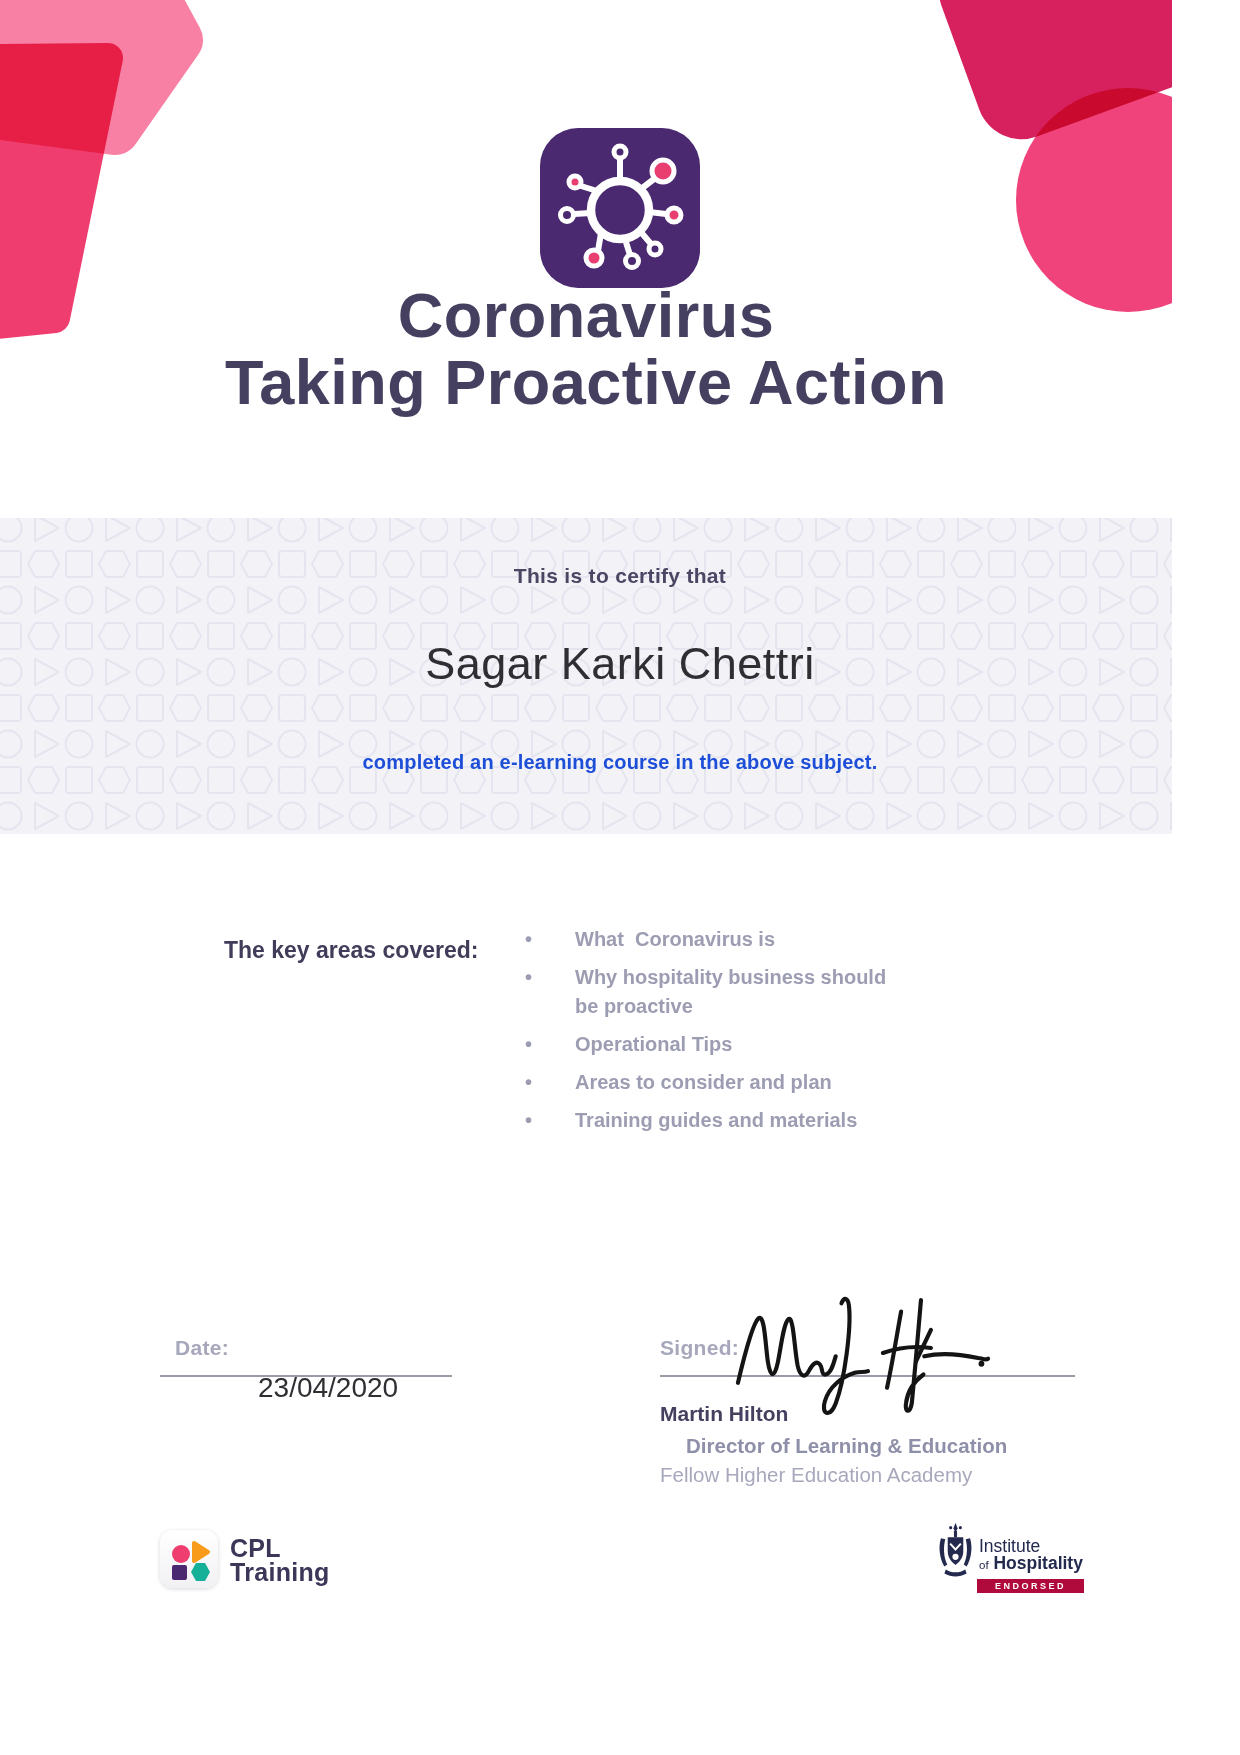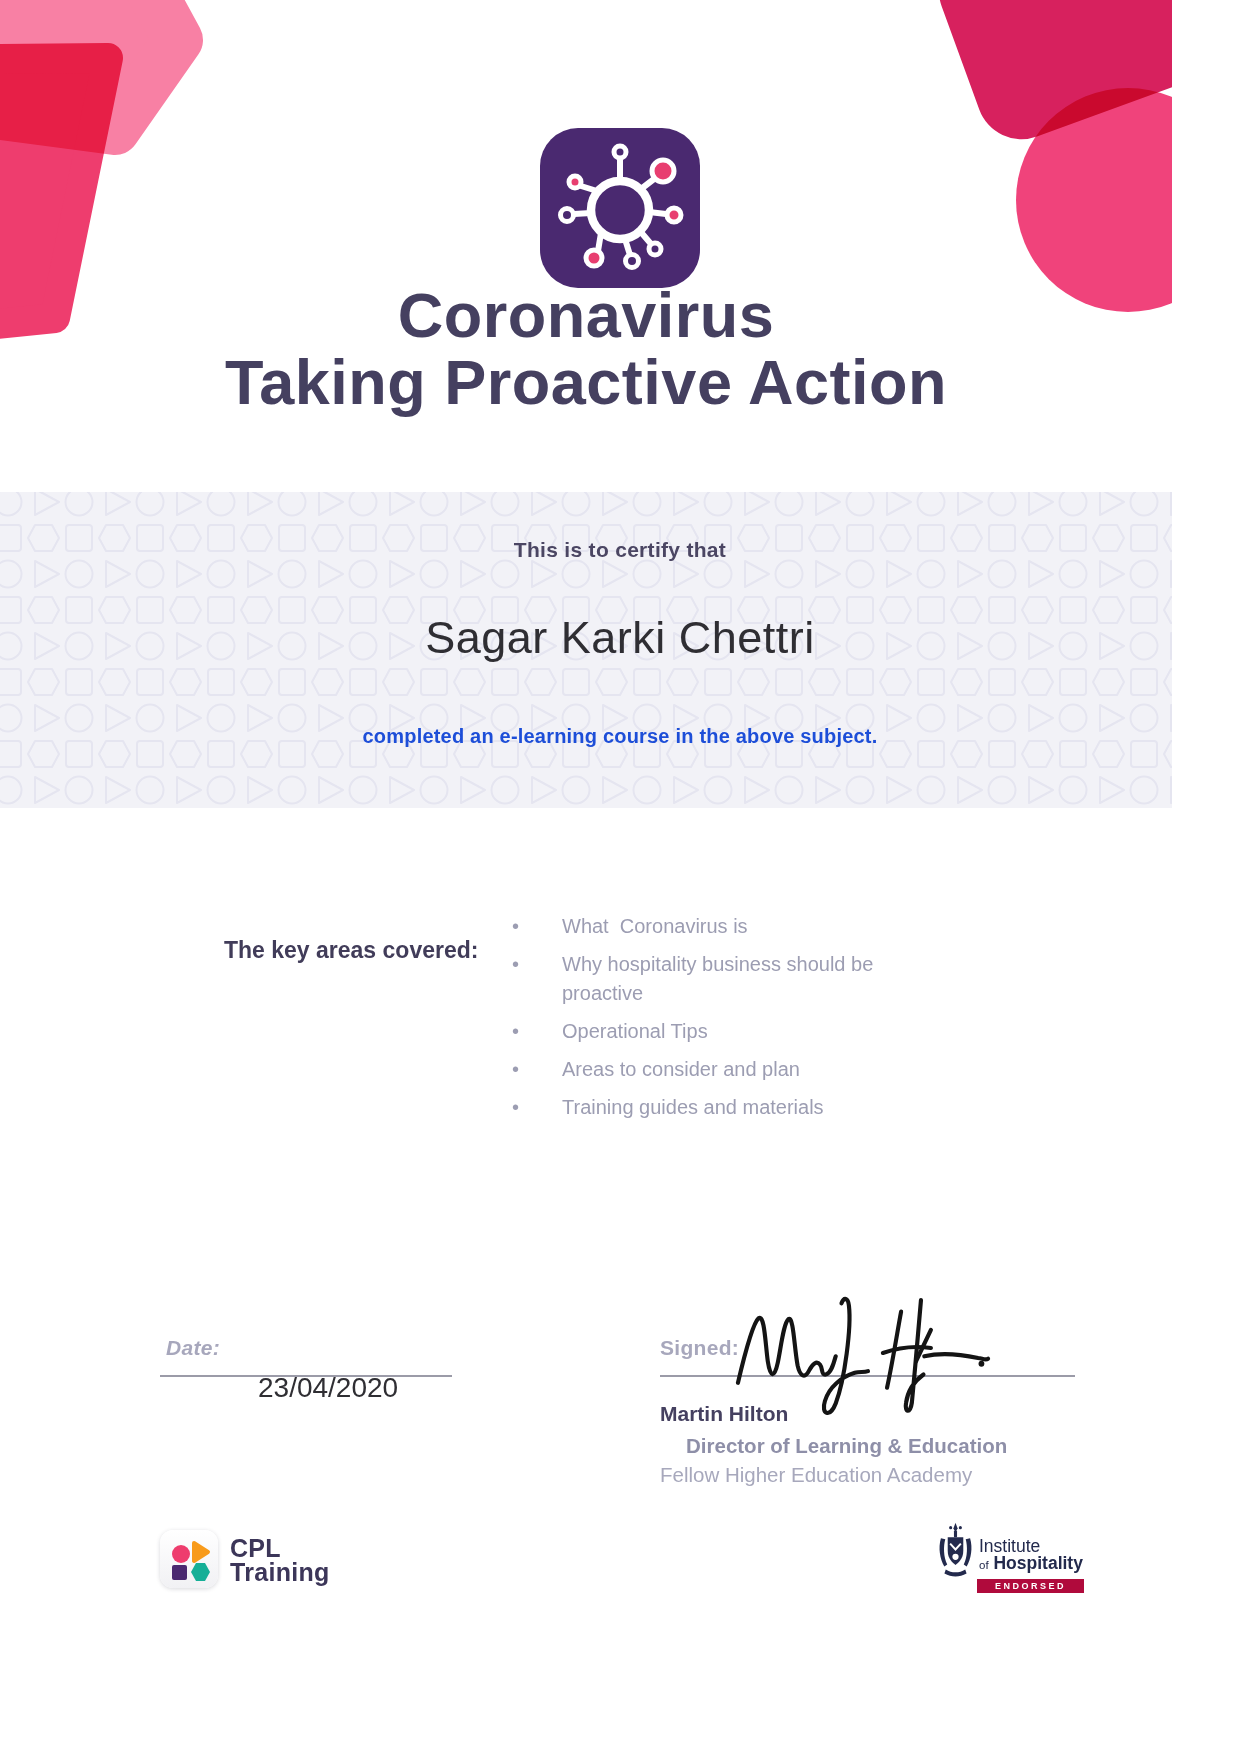--- a/index.html
+++ b/index.html
@@ -14,37 +14,37 @@
   .mult{mix-blend-mode:multiply;}
 
   
   .app-logo{position:absolute;left:540px;top:128px;width:160px;height:160px;}
 
   
   .title{position:absolute;left:0;top:282px;width:100%;text-align:center;
          color:#454060;font-weight:800;font-size:63px;line-height:67px;letter-spacing:.5px;}
 
   
-  .band{position:absolute;left:0;top:492px;width:1240px;height:316px;background:#F2F2F7;}
+  .band{position:absolute;left:0;top:518px;width:1240px;height:316px;background:#F2F2F7;}
   .band-pattern{position:absolute;left:0;top:0;}
   .band-text{position:absolute;left:0;width:100%;text-align:center;}
   .certify-intro{top:46px;font-size:21px;font-weight:700;color:#4B4663;letter-spacing:.3px;}
   .recipient{top:120px;font-size:45px;font-weight:300;color:#2F2E33;letter-spacing:.5px;}
   .completion{top:233px;font-size:20px;font-weight:600;color:#1d4ed8;letter-spacing:.2px;}
 
   
   .key-label{position:absolute;left:224px;top:916px;font-size:23px;font-weight:700;color:#413C59;margin-top:21px;}
-  .key-list{position:absolute;left:500px;top:912px;width:392px;margin:0;padding:0;list-style:none;}
+  .key-list{position:absolute;left:500px;top:912px;width:392px;margin:13px;padding:0;list-style:none;font-weight:bold;}
   .key-list li{position:relative;padding-left:62px;margin:0 0 9px 0;line-height:29px;
                font-size:20px;color:#9C9DB2;white-space:pre-wrap;}
   .key-list li::before{content:'•';position:absolute;left:12px;top:0;color:#9C9DB2;}
 
   
   .field-label{position:absolute;font-size:21px;font-weight:600;color:#A7A7BC;letter-spacing:.3px;}
-  .date-label{left:166px;top:1336px;font-style:italic;}
+  .date-label{left:175px;top:1336px;}
   .date-value{position:absolute;left:258px;top:1372px;font-size:28px;font-weight:300;color:#2F2E33;}
   .rule{position:absolute;height:2px;background:#9B9BA8;top:1375px;}
   .date-rule{left:160px;width:292px;}
   .signed-label{left:660px;top:1336px;}
   .signed-rule{left:660px;width:415px;}
   .signature{position:absolute;left:733px;top:1278px;width:265px;height:140px;}
 
   .signatory{position:absolute;left:660px;}
   .sig-name{top:1402px;font-size:21px;font-weight:700;color:#454060;}
   .sig-title{top:1434px;font-size:20.5px;font-weight:700;color:#8E8FA8;margin-left:26px;}

